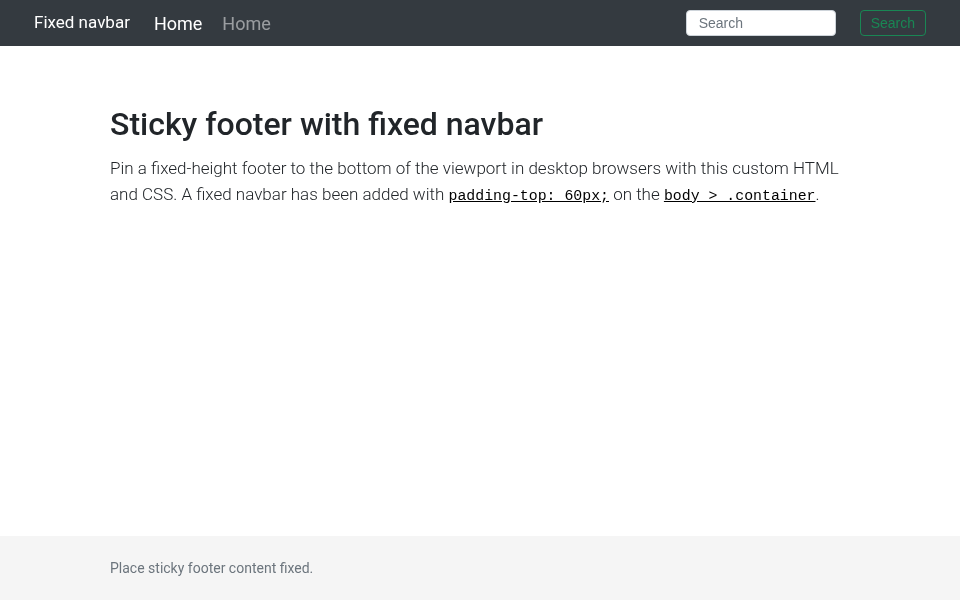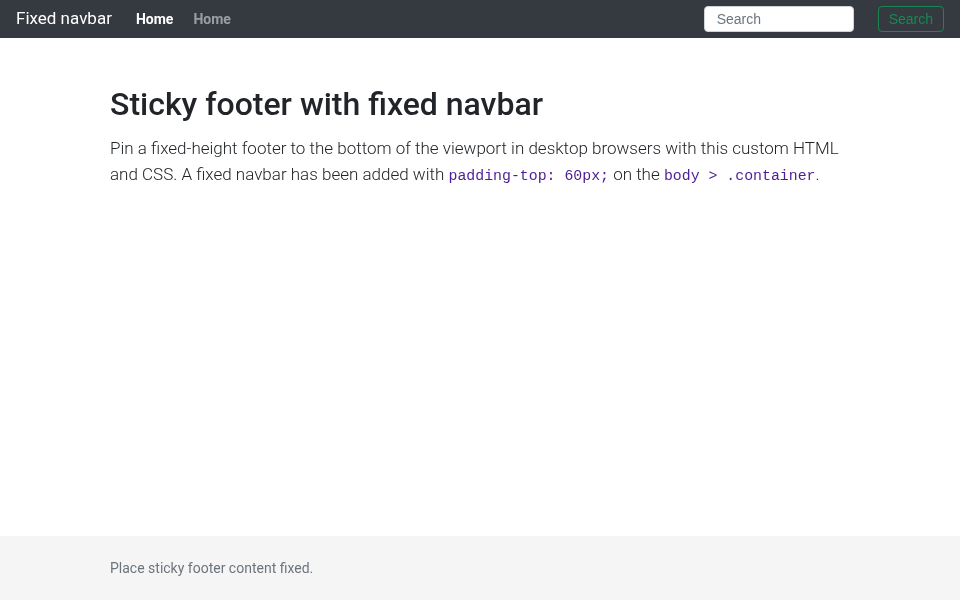--- a/index.html
+++ b/index.html
@@ -17,22 +17,22 @@
       color: #212529;
       display: flex;
       flex-direction: column;
       min-height: 600px;
       background: #fff;
     }
     .navbar {
       background-color: #343a40;
       display: flex;
       align-items: center;
-      padding: 0 16px;
-      height: 38px;
+      padding: 0 34px;
+      height: 46px;
       position: fixed;
       top: 0;
       left: 0;
       right: 0;
       z-index: 1000;
     }
     .navbar-brand {
       color: #fff;
       font-size: 17px;
       margin-right: 16px;
@@ -43,23 +43,22 @@
       list-style: none;
       flex: 1;
     }
     .nav-item {
       margin-right: 4px;
     }
     .nav-link {
       color: rgba(255,255,255,0.5);
       padding: 8px 8px;
       text-decoration: none;
-      font-size: 14px;
+      font-size: 18px;
       display: block;
-      font-weight: bold;
     }
     .nav-link.active {
       color: #fff;
     }
     .nav-link.disabled {
       color: rgba(255,255,255,0.25);
       cursor: default;
     }
     .search-form {
       display: flex;
@@ -83,21 +82,21 @@
       font-size: 14px;
       color: #198754;
       background: transparent;
       border: 1px solid #198754;
       border-radius: 4px;
       cursor: pointer;
       height: 26px;
     }
     .main-content {
       flex: 1;
-      padding-top: 56px;
+      padding-top: 76px;
     }
     .container {
       max-width: 740px;
       margin: 0 auto;
       padding: 16px 0;
     }
     .container h1 {
       font-size: 32px;
       font-weight: 500;
       margin-top: 8px;
@@ -105,23 +104,24 @@
       color: #212529;
     }
     .lead {
       font-size: 17px;
       font-weight: 300;
       color: #212529;
       margin-bottom: 16px;
       line-height: 1.5;
     }
     code {
-      color: #4c1d95;
+      color: #000000;
       font-family: SFMono-Regular, Menlo, Monaco, Consolas, "Liberation Mono", "Courier New", monospace;
       font-size: 0.875em;
+      text-decoration: underline;
     }
     .back-text {
       font-size: 14px;
       color: #212529;
     }
     .back-text a {
       color: #0d6efd;
       text-decoration: none;
     }
     .footer {

